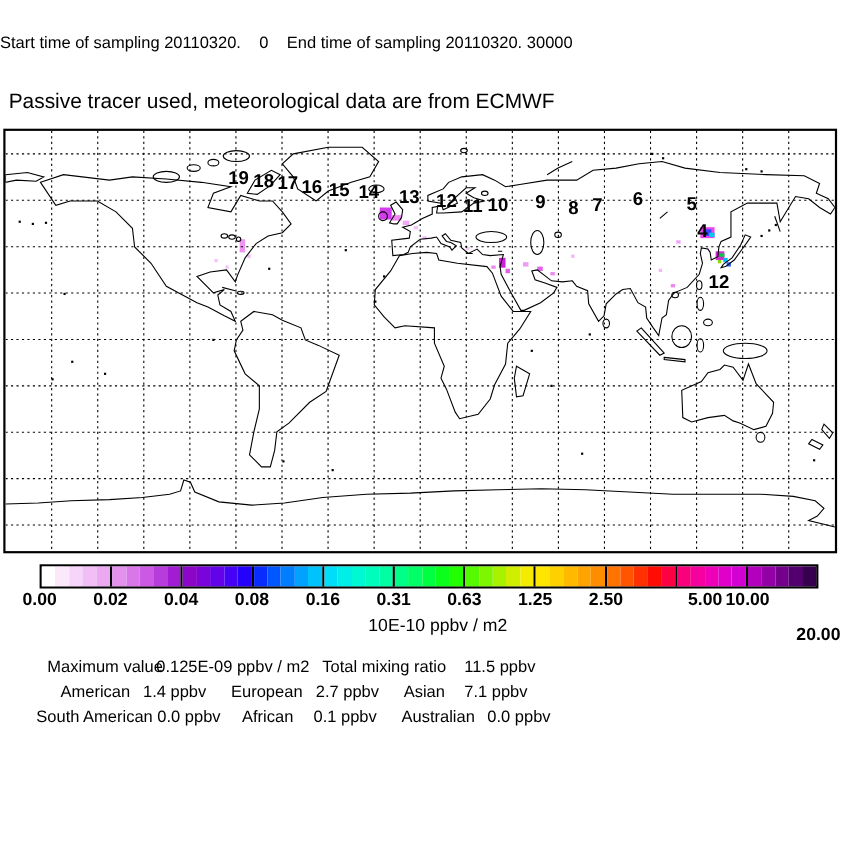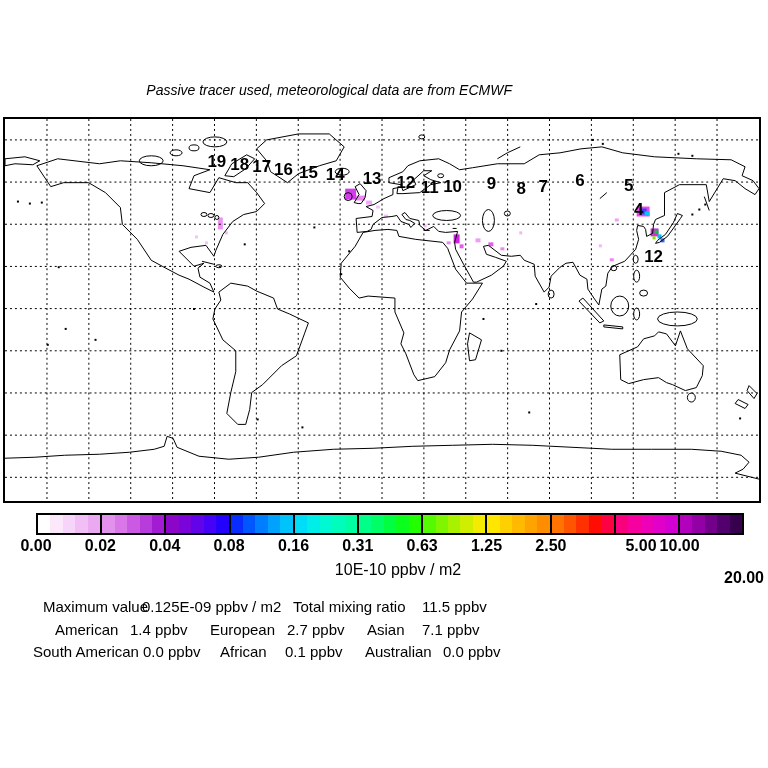--- a/index.html
+++ b/index.html
@@ -2,41 +2,42 @@
 <html><head>
 <meta charset="utf-8">
 <style>
   html,body{margin:0;padding:0;background:#fff;}
   #page{position:relative;width:768px;height:768px;background:#ffffff;overflow:hidden;
         font-family:"Liberation Sans","DejaVu Sans",sans-serif;color:#000;}
   .hline{position:absolute;white-space:pre;}
   #title-line{left:18px;top:5px;font-size:17px;font-weight:bold;letter-spacing:.2px;}
   #subtitle-1{left:0;top:31px;width:512px;text-align:center;font-size:15px;}
   #subtitle-2{left:0;top:56px;width:512px;text-align:center;font-size:15px;}
-  #subtitle-3{left:0;top:82px;width:512px;text-align:right;font-size:14px;font-style:italic;}
+  #subtitle-3{left:0;top:82px;width:512px;text-align:center;font-size:19px;}
   #map-frame{position:absolute;left:3px;top:117px;width:758px;height:386px;
              border:2px solid #000;box-sizing:border-box;background:#fff;}
   #map-svg{display:block;width:100%;height:100%;}
   #colorbar{position:absolute;left:36px;top:513px;width:708px;height:22px;
             border:2px solid #000;box-sizing:border-box;display:flex;}
   .cb-seg{flex:1;display:flex;}
   .cb-seg + .cb-seg{border-left:2px solid #000;}
   .cb-cell{flex:1;}
   #colorbar-ticks{position:absolute;left:36px;top:537px;width:708px;height:18px;}
   .cb-tick{position:absolute;transform:translateX(-50%);font-size:16px;font-weight:bold;white-space:nowrap;}
   #colorbar-unit{position:absolute;left:14px;top:561px;width:768px;text-align:center;font-size:16px;}
   .s-item{position:absolute;font-size:15px;white-space:pre;}
   .coast{fill:none;stroke:#000;stroke-width:1;}
   .lake{fill:none;stroke:#000;stroke-width:1;}
 </style>
 </head>
 <body>
 
 <div id="page">
 
+  <div id="subtitle-1" class="hline">Start time of sampling 20110320.    0    End time of sampling 20110320. 30000</div>
   <div id="subtitle-3" class="hline">Passive tracer used, meteorological data are from ECMWF</div>
 
   <div id="map-frame">
     <svg id="map-svg" viewBox="0 0 758 384" preserveAspectRatio="none" xmlns="http://www.w3.org/2000/svg">
       <g id="hotspot-layer">
           <rect x="342" y="70" width="11" height="11" fill="#d33cea"></rect>
           <rect x="353" y="77" width="9" height="5" fill="#ee86f2"></rect>
           <rect x="363" y="82" width="6" height="4" fill="#f2a6f6"></rect>
           <rect x="373" y="87" width="4" height="3" fill="#f6c2fa"></rect>
           <rect x="381" y="96" width="4" height="3" fill="#f6c2fa"></rect>

